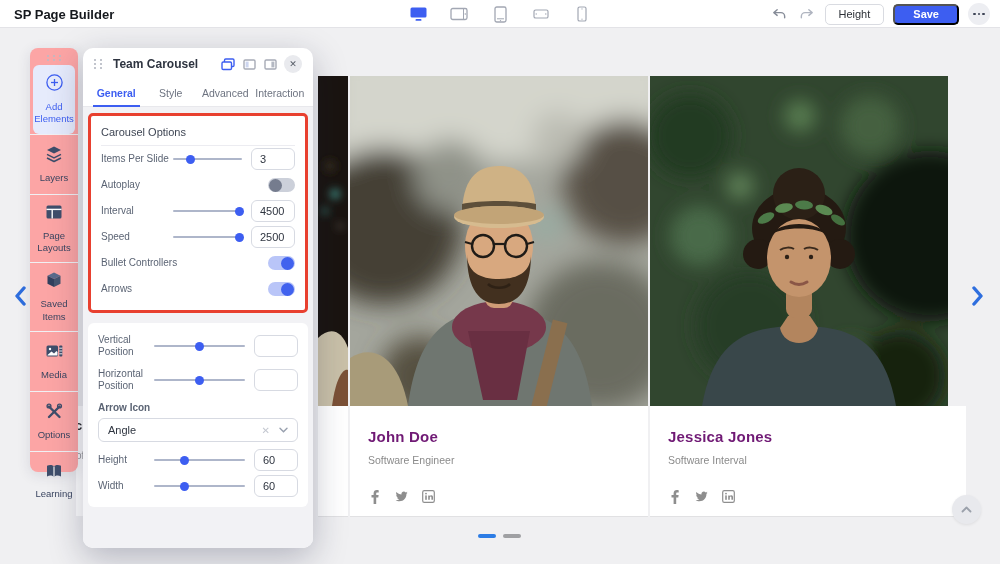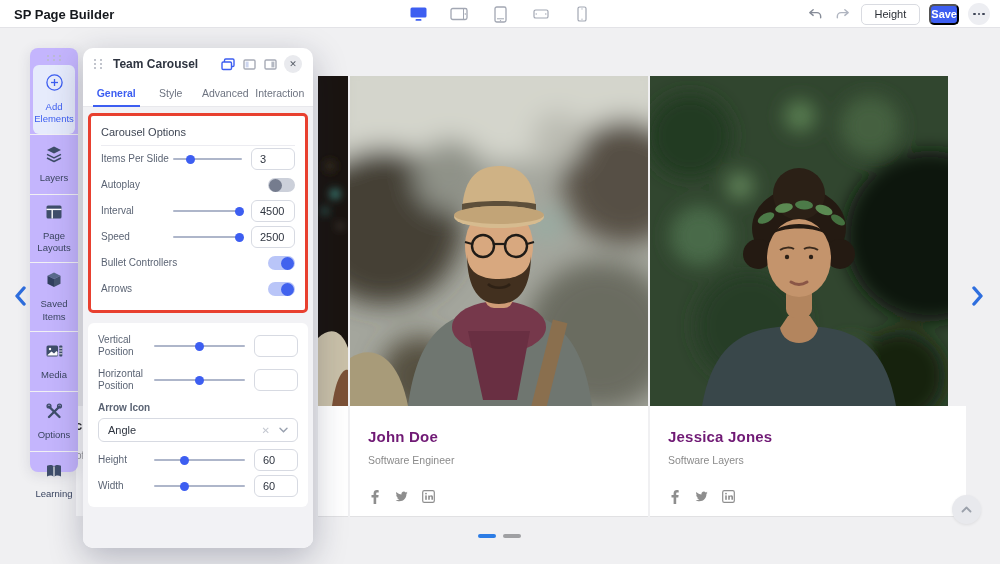--- a/index.html
+++ b/index.html
@@ -7,21 +7,21 @@
   .stage { position:relative; width:1000px; height:564px; background:#f0f0f2; overflow:hidden; font-family:"Liberation Sans", sans-serif; }
 
   
   .topbar { position:absolute; left:0; top:0; width:1000px; height:28px; background:#fff; border-bottom:1px solid #e3e3e7; z-index:20; }
   .tb-title { position:absolute; left:14px; top:7px; font-size:13px; font-weight:600; color:#15181d; }
   .devices { position:absolute; left:408px; top:0; height:28px; display:flex; align-items:center; gap:21px; }
   .dev { display:flex; align-items:center; justify-content:center; width:20px; height:20px; cursor:pointer; }
   .tb-right { position:absolute; right:10px; top:0; height:28px; display:flex; align-items:center; gap:9px; }
   .hist-btn { width:18px; height:16px; display:flex; align-items:center; justify-content:center; cursor:pointer; }
   .btn-preview { height:21px; padding:0 13px; border:1px solid #d9dbe1; border-radius:5px; background:#fff; font-size:11px; color:#2b2f36; font-weight:500; display:flex; align-items:center; cursor:pointer; }
-  .btn-save { height:21px; padding:0 0; border-radius:5px; background:#3d5ef1; color:#fff; font-size:11px; font-weight:700; display:flex; align-items:center; cursor:pointer; }
+  .btn-save { height:21px; padding:0 18px; border-radius:5px; background:#3d5ef1; color:#fff; font-size:11px; font-weight:700; display:flex; align-items:center; cursor:pointer; }
   .btn-more { width:22px; height:22px; border-radius:50%; background:#edeef2; display:flex; align-items:center; justify-content:center; gap:2px; cursor:pointer; }
   .btn-more i { width:2.5px; height:2.5px; border-radius:50%; background:#3c4355; }
 
   
   .photo { position:absolute; top:76px; height:330px; overflow:hidden; }
   .photo svg { display:block; width:100%; height:100%; }
   .card { position:absolute; top:406px; height:110px; background:#fff; box-shadow:0 1px 0 rgba(0,0,0,.06); padding:22px 0 0 18px; }
   .card .name { font-size:15px; font-weight:700; color:#701a75; letter-spacing:.2px; }
   .card .role { font-size:10.5px; color:#8b8b8b; margin-top:9px; }
   .socials { display:flex; gap:14px; margin-top:24px; align-items:center; }
@@ -29,21 +29,21 @@
   .bullets { position:absolute; left:478px; top:534px; display:flex; gap:7px; }
   .bullet { width:18px; height:4px; border-radius:2px; cursor:pointer; }
   .bullet.on { background:#2c7ce5; } .bullet.off { background:#9fa0a3; }
   .car-arrow { position:absolute; top:286px; width:18px; height:20px; cursor:pointer; z-index:3; }
   .scroll-top { position:absolute; left:952px; top:495px; width:29px; height:29px; border-radius:50%; background:#e8e9ed; display:flex; align-items:center; justify-content:center; cursor:pointer; box-shadow:0 1px 3px rgba(0,0,0,.08); }
   .bg-fragment { position:absolute; left:76px; top:406px; width:8px; height:110px; background:#fff; overflow:hidden; z-index:4; }
   .bg-fragment .f1 { position:absolute; left:-1px; top:12px; font-size:13px; font-weight:700; color:#2a2a2c; }
   .bg-fragment .f2 { position:absolute; left:0; top:44px; font-size:10px; color:#9a9a9c; }
 
   
-  .sidebar { position:absolute; left:30px; top:48px; width:48px; height:424px; background:#c4b5fd; border-radius:8px; box-shadow:0 3px 14px rgba(40,45,70,.12); z-index:6; }
+  .sidebar { position:absolute; left:30px; top:48px; width:48px; height:424px; background:#fca5a5; border-radius:8px; box-shadow:0 3px 14px rgba(40,45,70,.12); z-index:6; }
   .sb-drag { display:grid; grid-template-columns:repeat(3,4px); gap:2px; justify-content:center; padding:7px 0 4px; cursor:grab; }
   .sb-drag i { width:2px; height:2px; border-radius:50%; background:#b9bdc7; justify-self:center; }
   .sb-item { display:flex; flex-direction:column; align-items:center; justify-content:center; padding:8px 2px; border-top:1px solid #f1f1f4; cursor:pointer; min-height:60px; }
   .sb-item .lab { margin-top:5px; font-size:9.5px; line-height:1.3; text-align:center; color:#3a4560; font-weight:500; }
   .sb-item.active { background:#e6ebfc; border-radius:6px; margin:0 3px; border-top:none; }
   .sb-item.active .lab { color:#3d5ef1; }
 
   
   .panel { position:absolute; left:83px; top:48px; width:230px; height:500px; background:#fff; border-radius:10px; box-shadow:0 10px 34px rgba(25,30,60,.28); z-index:10; display:flex; flex-direction:column; }
   .p-head { height:32px; display:flex; align-items:center; padding:0 11px; flex:none; }
@@ -282,21 +282,21 @@
             <rect x="3.2" y="5.4" width="1.6" height="4.4" fill="#8e8e8e"></rect>
             <circle cx="4" cy="3.6" r="0.9" fill="#8e8e8e"></circle>
             <path d="M6.2,5.4 H7.7 V6 C8,5.6 8.6,5.3 9.3,5.3 C10.6,5.3 11,6.1 11,7.3 V9.8 H9.4 V7.6 C9.4,7 9.2,6.6 8.7,6.6 C8.1,6.6 7.8,7 7.8,7.6 V9.8 H6.2 Z" fill="#8e8e8e"></path>
           </svg>
       </span>
     </div>
   </div>
 
   <div class="card" style="left:650px; width:316px;">
     <div class="name">Jessica Jones</div>
-    <div class="role">Software Layers</div>
+    <div class="role">Software Interval</div>
     <div class="socials">
       <span class="soc">
         <svg width="8" height="14" viewBox="0 0 8 14">
             <path d="M5.2,14 V7.6 H7.3 L7.6,5.1 H5.2 V3.6 C5.2,2.9 5.4,2.4 6.4,2.4 H7.7 V0.2 C7.5,0.15 6.7,0 5.8,0 C3.9,0 2.6,1.2 2.6,3.3 V5.1 H0.5 V7.6 H2.6 V14 Z" fill="#8e8e8e"></path>
           </svg>
       </span>
       <span class="soc">
         <svg width="14" height="12" viewBox="0 0 15 13">
             <path d="M14.6,1.7 C14.1,2 13.5,2.1 12.9,2.2 C13.5,1.8 14,1.2 14.2,0.5 C13.6,0.8 13,1.1 12.3,1.2 C11.8,0.6 11,0.2 10.2,0.2 C8.6,0.2 7.4,1.5 7.4,3 C7.4,3.2 7.4,3.4 7.5,3.6 C5.2,3.5 3.1,2.4 1.7,0.7 C1.5,1.1 1.3,1.6 1.3,2.1 C1.3,3.1 1.8,4 2.6,4.5 C2.1,4.5 1.7,4.4 1.3,4.2 V4.2 C1.3,5.6 2.3,6.7 3.6,7 C3.4,7.1 3.1,7.1 2.8,7.1 C2.6,7.1 2.4,7.1 2.3,7 C2.7,8.2 3.7,9 4.9,9 C3.9,9.8 2.7,10.2 1.4,10.2 H0.7 C1.9,11 3.5,11.5 5.1,11.5 C10.3,11.5 13.2,7.2 13.2,3.4 V3 C13.8,2.6 14.3,2.2 14.6,1.7 Z" fill="#8e8e8e"></path>
           </svg>

